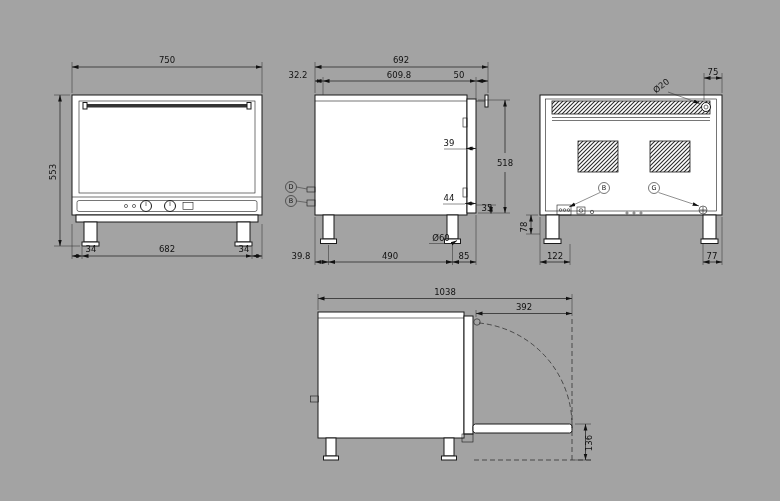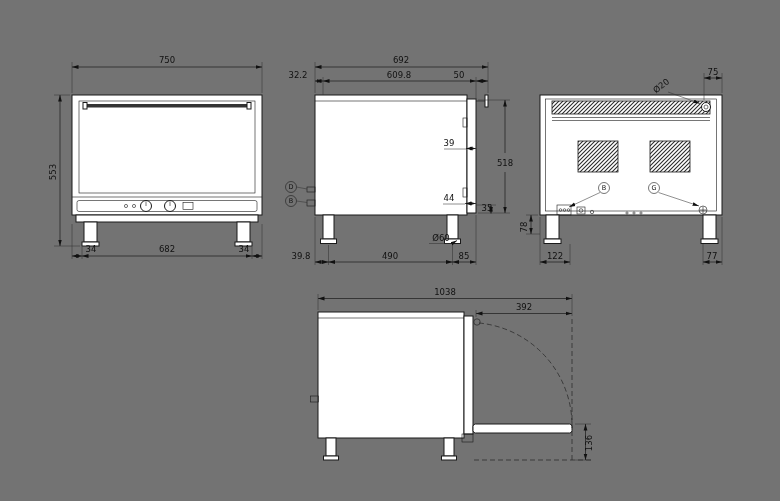--- a/index.html
+++ b/index.html
@@ -1,16 +1,16 @@
 <!DOCTYPE html>
 <html><head>
 <meta charset="utf-8">
 <style>
   html,body{margin:0;padding:0;background:#ffffff;}
-  .page{position:relative;width:780px;height:501px;background:#737373;overflow:hidden;
+  .page{position:relative;width:780px;height:501px;background:#a3a3a3;overflow:hidden;
         font-family:"DejaVu Sans", sans-serif;}
   svg{display:block}
   
   .o   {fill:#ffffff;stroke:#1a1a1a;stroke-width:1;}
   .t   {fill:none;stroke:#1a1a1a;stroke-width:.6;}
   .fillc{fill:#333;stroke:none;}
   .dim {fill:none;stroke:#1a1a1a;stroke-width:.7;}
   .ext {fill:none;stroke:#333333;stroke-width:.55;}
   .dash2{fill:none;stroke:#222;stroke-width:.7;stroke-dasharray:5 3;}
   .hatch{fill:url(#h);stroke:#1a1a1a;stroke-width:.8;}

